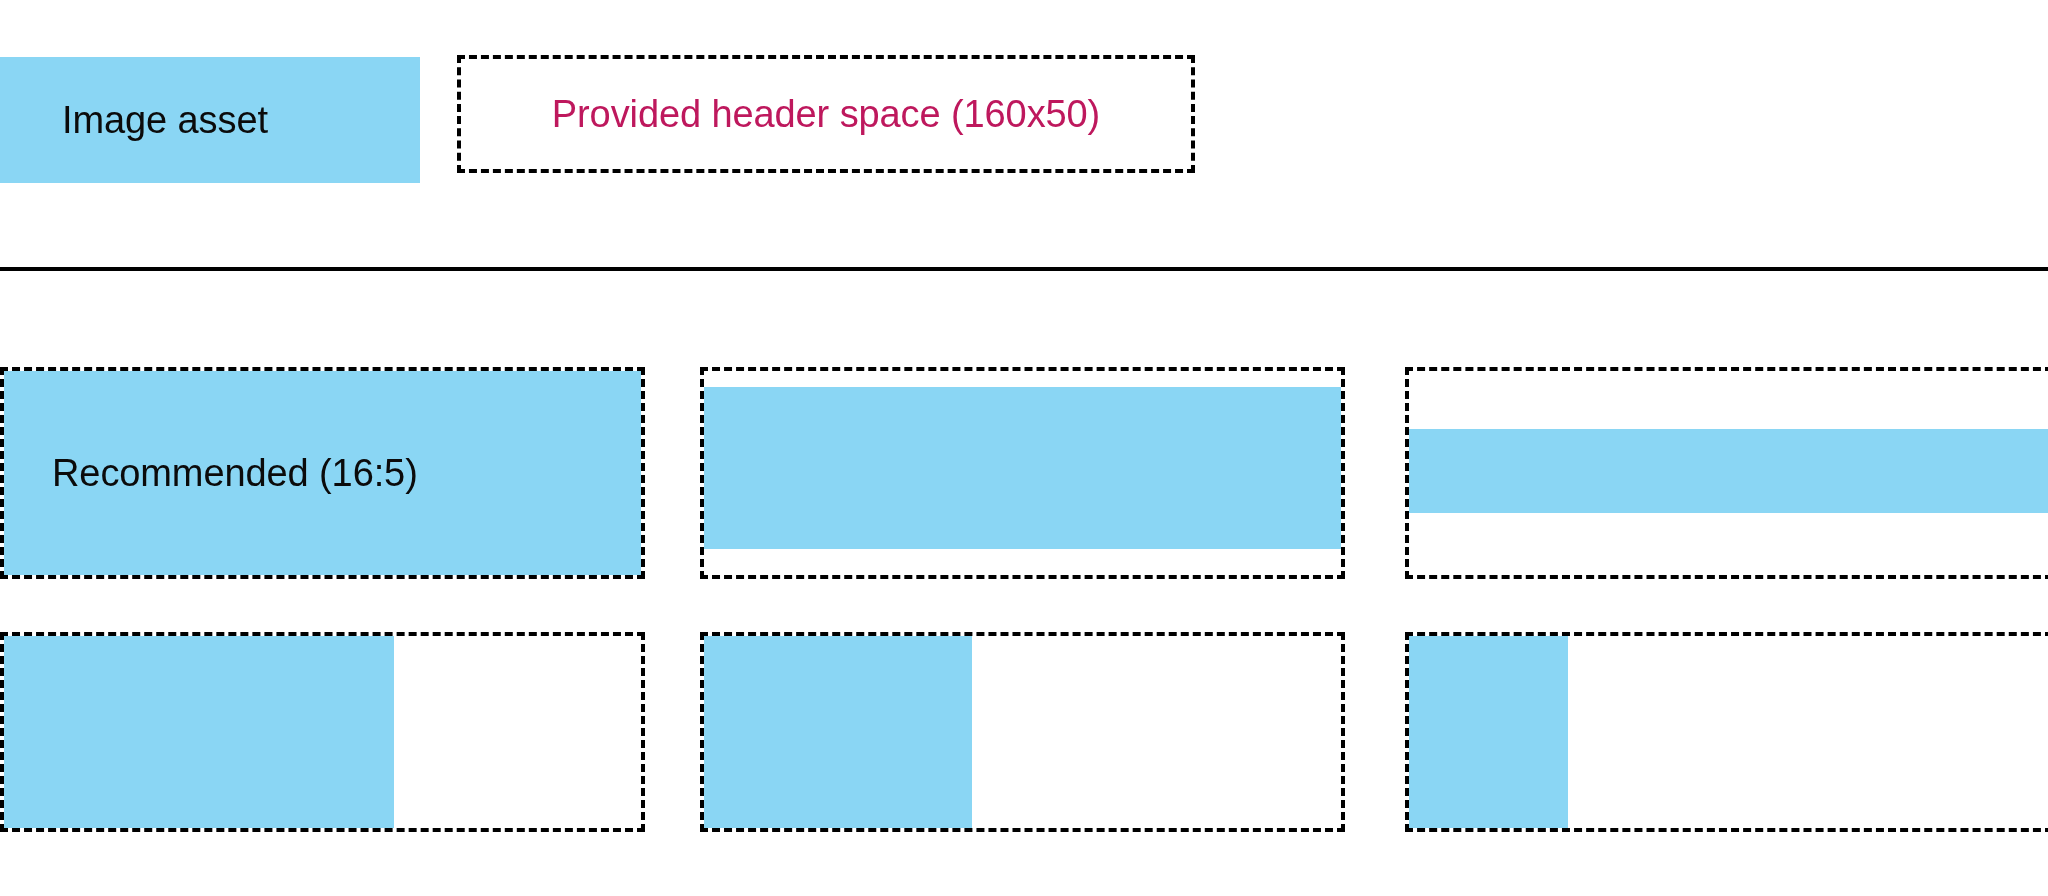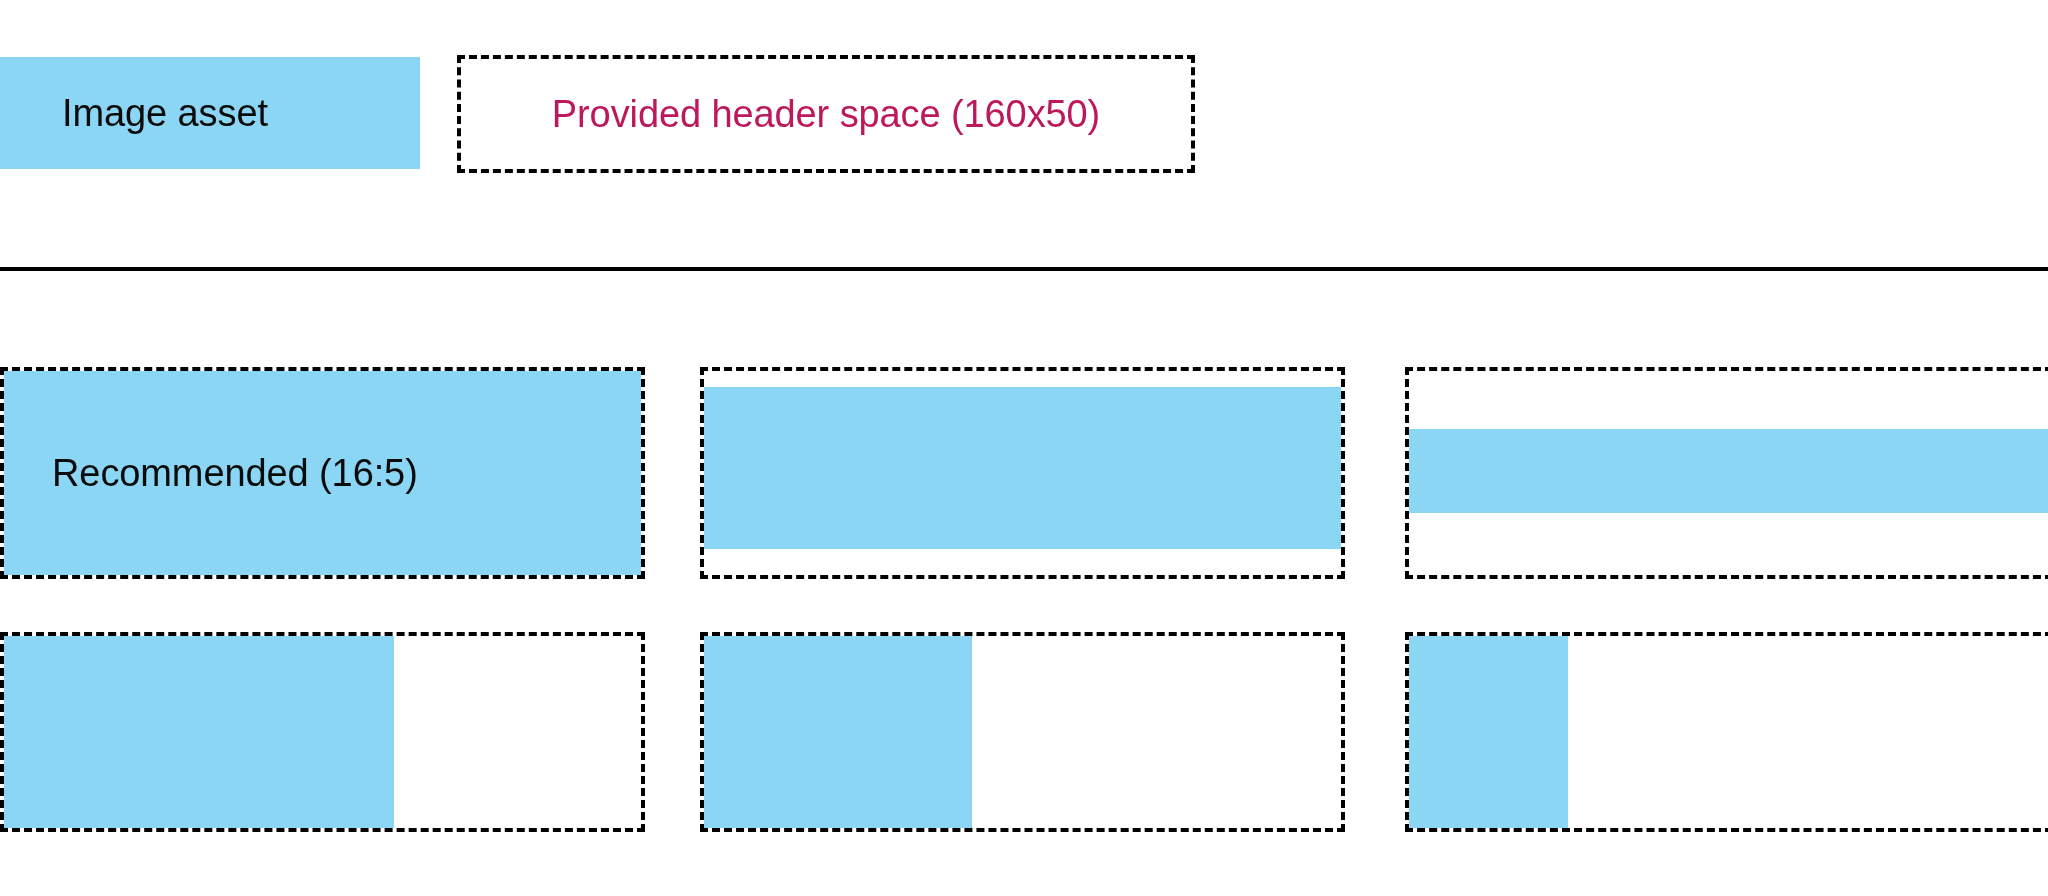--- a/index.html
+++ b/index.html
@@ -28,21 +28,21 @@
     top: 55px;
     width: 2048px;
     height: 120px;
   }
 
   .legend-swatch {
     position: absolute;
     left: 0;
     top: 2px;
     width: 420px;
-    height: 112px;
+    height: 126px;
     background: var(--asset-blue);
     display: flex;
     align-items: center;
     box-sizing: border-box;
     padding-left: 62px;
   }
   .legend-swatch .legend-text {
     font-size: 38px;
     line-height: 1;
     color: #0b0b0b;

